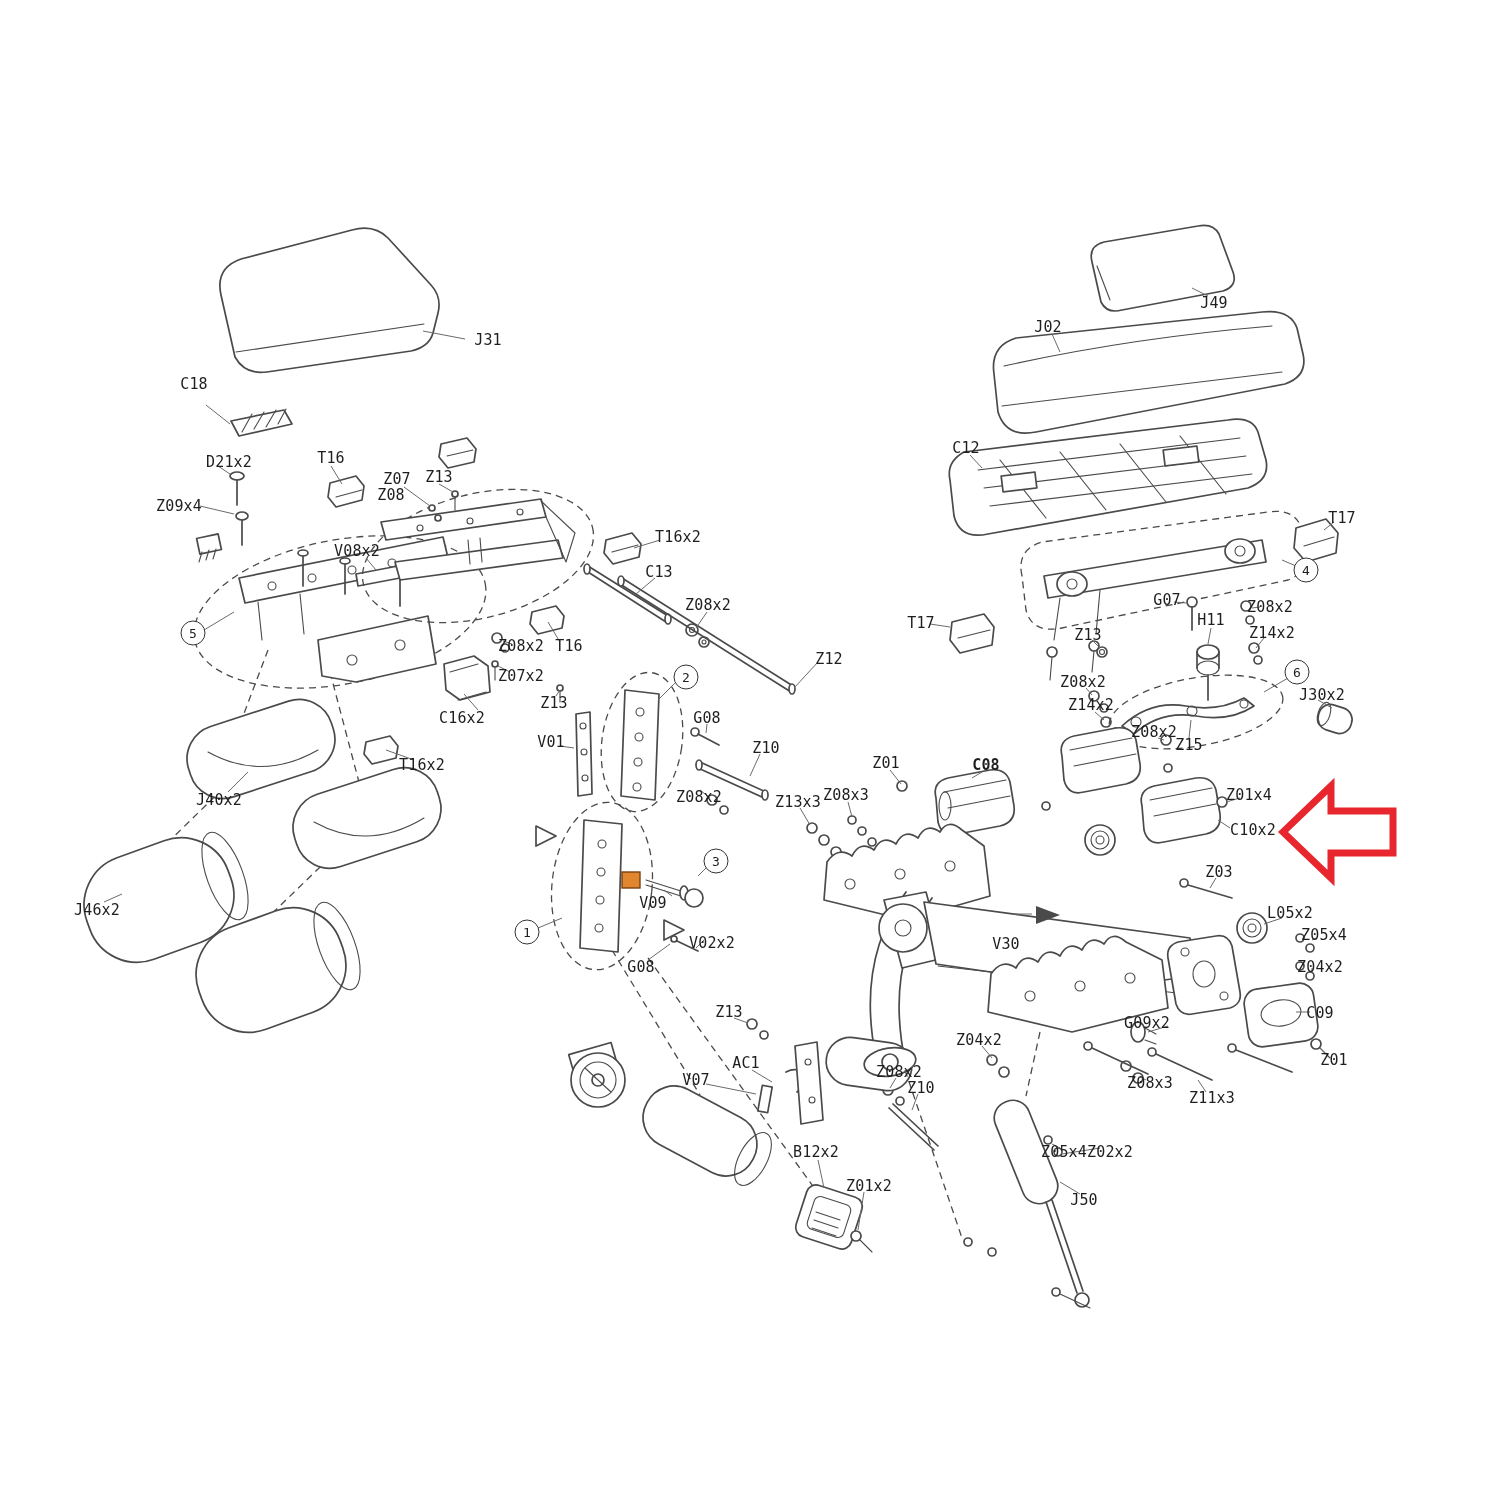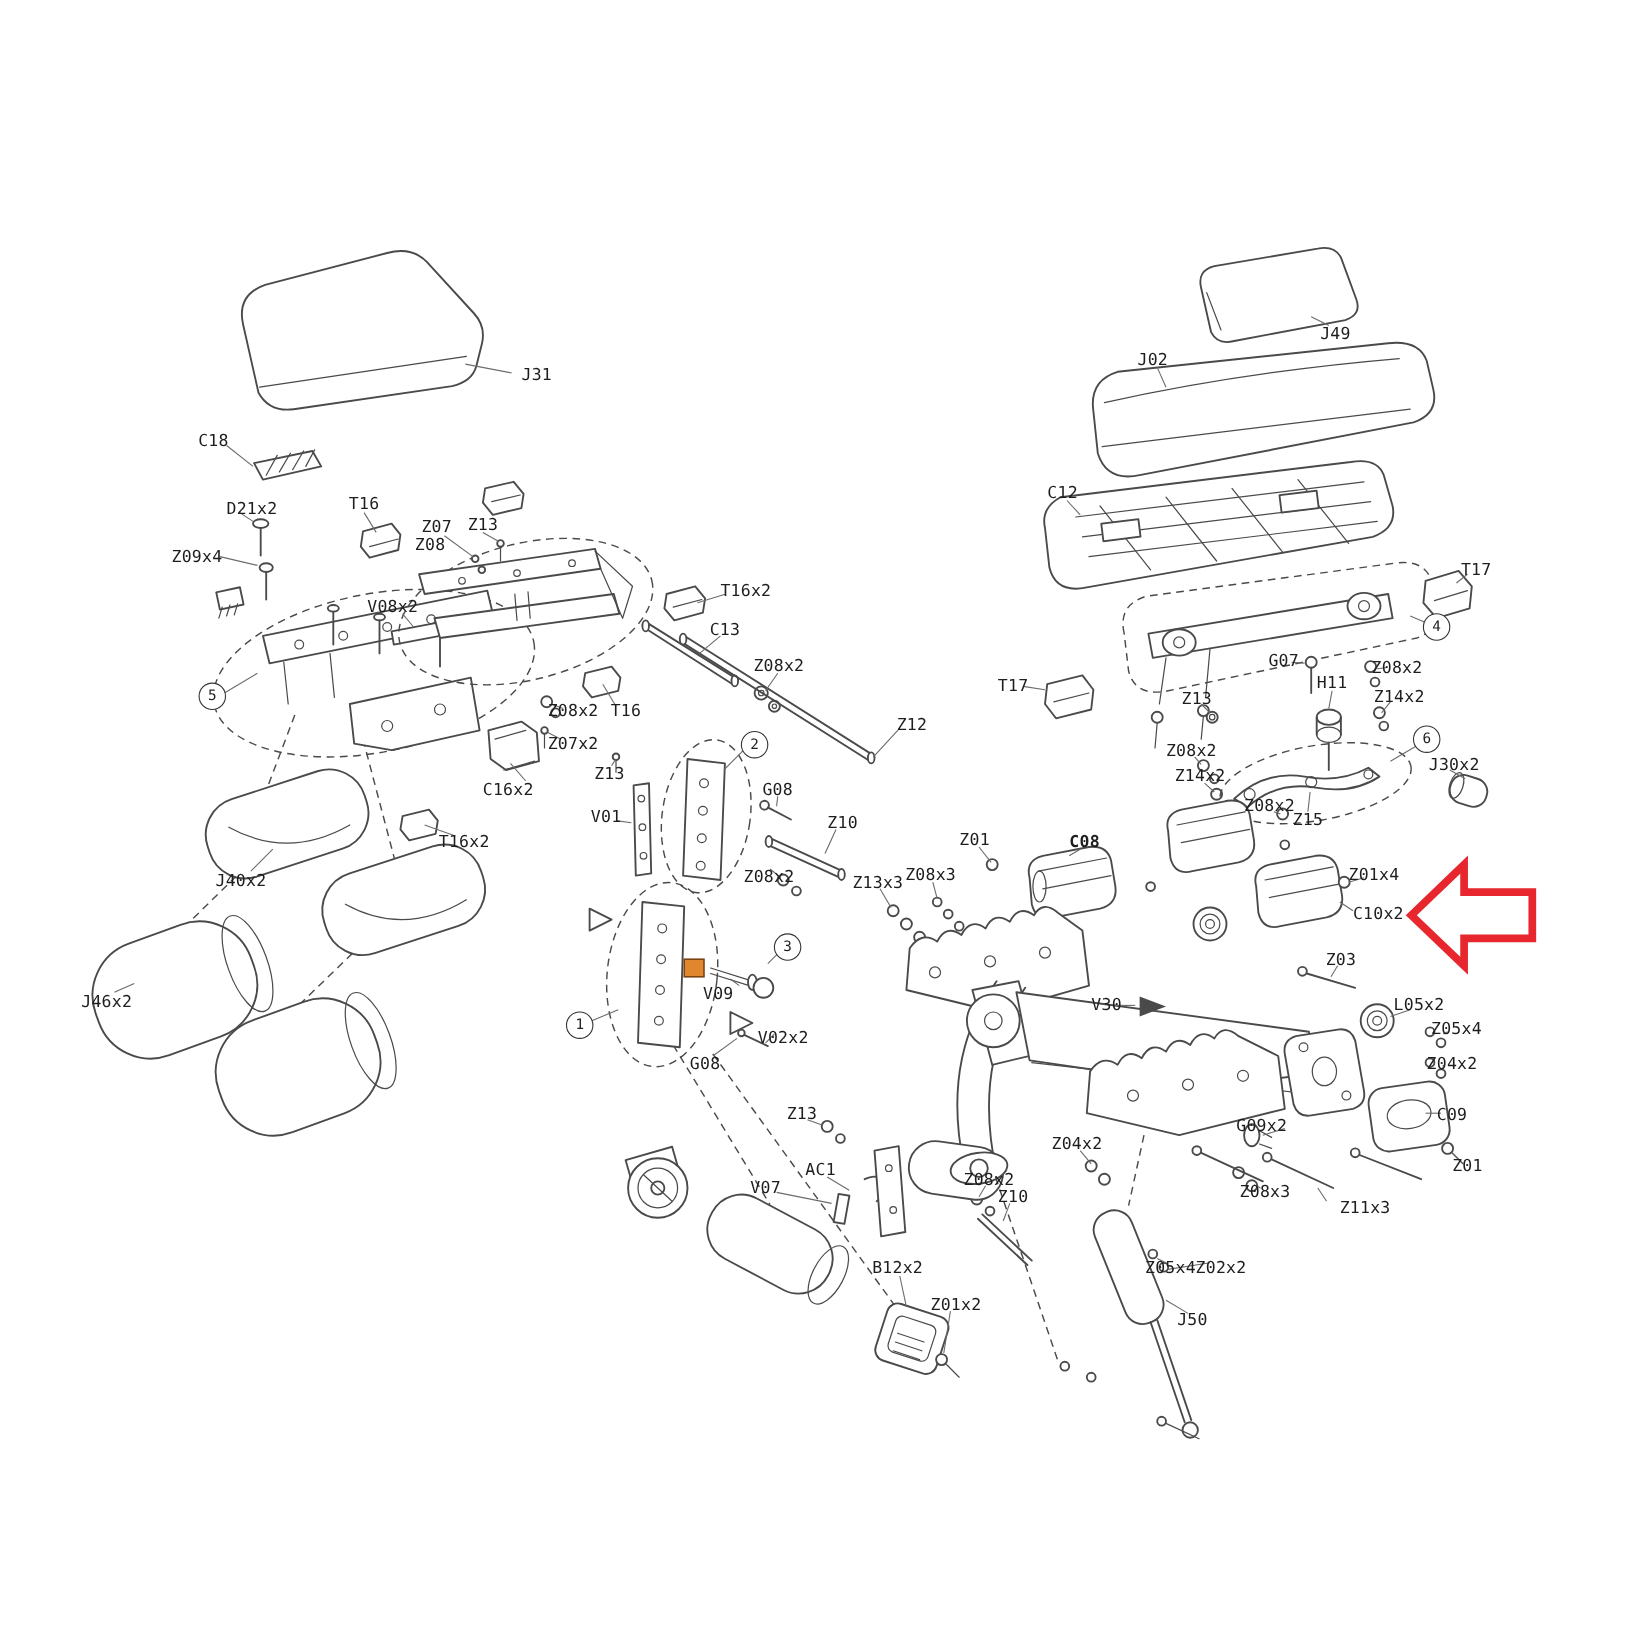--- a/index.html
+++ b/index.html
@@ -543,21 +543,21 @@
     <line class="ld" x1="538" y1="928" x2="562" y2="918"></line>
     <line class="ld" x1="1296" y1="566" x2="1282" y2="560"></line>
     <line class="ld" x1="1288" y1="678" x2="1264" y2="692"></line>
   </g>
 
   <polygon points="1283,832 1331,786 1331,811 1393,811 1393,853 1331,853 1331,878" fill="#ffffff" stroke="#e8262d" stroke-width="7" stroke-linejoin="miter"></polygon>
 </svg>
 
   <div class="labels-layer">
       <span class="part-label" style="left: 488px; top: 340px;">J31</span>
-      <span class="part-label" style="left: 194px; top: 400px;">C18</span>
+      <span class="part-label" style="left: 194px; top: 384px;">C18</span>
       <span class="part-label" style="left: 181px; top: 462px; margin-left: 48px;">D21x2</span>
       <span class="part-label" style="left: 331px; top: 458px;">T16</span>
       <span class="part-label" style="left: 397px; top: 479px;">Z07</span>
       <span class="part-label" style="left: 391px; top: 495px;">Z08</span>
       <span class="part-label" style="left: 439px; top: 477px;">Z13</span>
       <span class="part-label" style="left: 179px; top: 506px;">Z09x4</span>
       <span class="part-label" style="left: 357px; top: 551px;">V08x2</span>
       <span class="part-label" style="left: 678px; top: 537px;">T16x2</span>
       <span class="part-label" style="left: 659px; top: 572px;">C13</span>
       <span class="part-label" style="left: 708px; top: 605px;">Z08x2</span>
@@ -599,30 +599,30 @@
       <span class="part-label" style="left: 1091px; top: 705px;">Z14x2</span>
       <span class="part-label" style="left: 1154px; top: 732px;">Z08x2</span>
       <span class="part-label" style="left: 1189px; top: 745px;">Z15</span>
       <span class="part-label" style="left: 886px; top: 763px;">Z01</span>
       <span class="part-label" style="left: 986px; top: 765px; font-weight: bold;">C08</span>
       <span class="part-label" style="left: 1249px; top: 795px;">Z01x4</span>
       <span class="part-label" style="left: 798px; top: 802px;">Z13x3</span>
       <span class="part-label" style="left: 846px; top: 795px;">Z08x3</span>
       <span class="part-label" style="left: 1253px; top: 830px;">C10x2</span>
       <span class="part-label" style="left: 1219px; top: 872px;">Z03</span>
-      <span class="part-label" style="left: 1006px; top: 913px;">V30</span>
+      <span class="part-label" style="left: 1006px; top: 944px;">V30</span>
       <span class="part-label" style="left: 1290px; top: 913px;">L05x2</span>
       <span class="part-label" style="left: 1324px; top: 935px;">Z05x4</span>
       <span class="part-label" style="left: 1320px; top: 967px;">Z04x2</span>
       <span class="part-label" style="left: 1320px; top: 1013px;">C09</span>
       <span class="part-label" style="left: 1147px; top: 1023px;">G09x2</span>
       <span class="part-label" style="left: 1334px; top: 1060px;">Z01</span>
       <span class="part-label" style="left: 979px; top: 1040px;">Z04x2</span>
       <span class="part-label" style="left: 1150px; top: 1083px;">Z08x3</span>
-      <span class="part-label" style="left: 1241px; top: 1098px;">Z11x3</span>
+      <span class="part-label" style="left: 1212px; top: 1098px;">Z11x3</span>
       <span class="part-label" style="left: 1064px; top: 1152px;">Z05x4</span>
       <span class="part-label" style="left: 1110px; top: 1152px;">Z02x2</span>
       <span class="part-label" style="left: 1084px; top: 1200px;">J50</span>
       <span class="callout" style="left: 193px; top: 633px;">5</span>
       <span class="callout" style="left: 686px; top: 677px;">2</span>
       <span class="callout" style="left: 716px; top: 861px;">3</span>
       <span class="callout" style="left: 527px; top: 932px;">1</span>
       <span class="callout" style="left: 1306px; top: 570px;">4</span>
       <span class="callout" style="left: 1297px; top: 672px;">6</span>
     </div>

